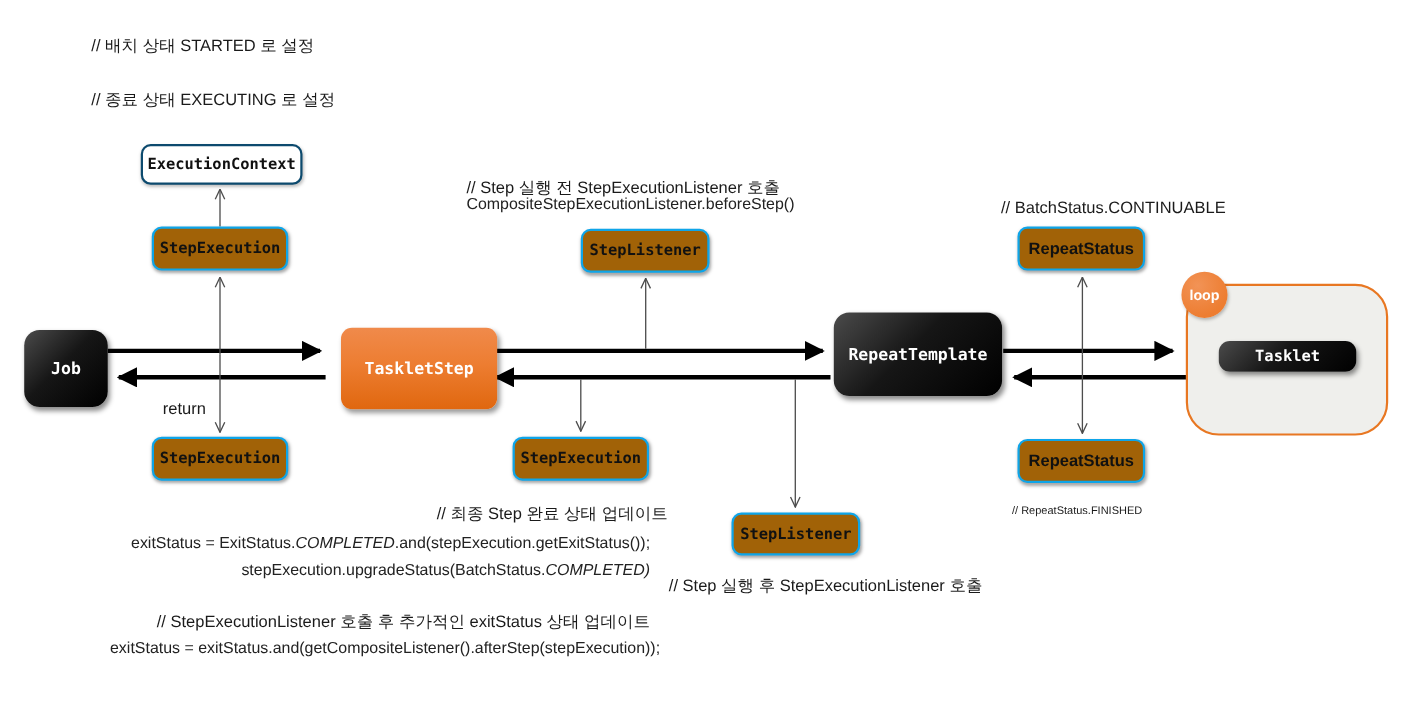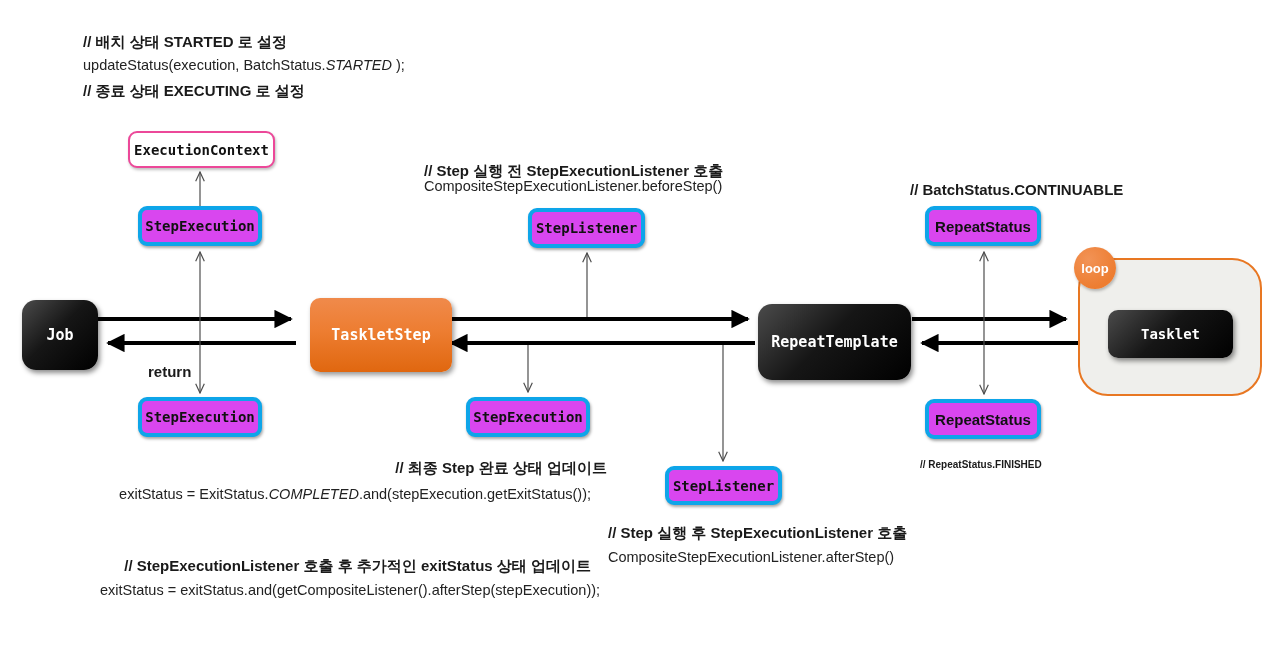--- a/index.html
+++ b/index.html
@@ -3,41 +3,41 @@
 <meta charset="utf-8">
 <style>
   html,body{margin:0;padding:0;background:#fff;}
   #canvas{position:relative;width:1280px;height:648px;background:#fff;overflow:hidden;
           font-family:"Liberation Sans",sans-serif;color:#1a1a1a;}
   svg.arrows{position:absolute;left:0;top:0;z-index:1;pointer-events:none;}
 
   .node{position:absolute;z-index:2;display:flex;align-items:center;justify-content:center;
         font-family:"DejaVu Sans Mono","Liberation Mono",monospace;font-weight:bold;
         box-sizing:border-box;}
-  .node.gray{background:#d946ef;border:4px solid #0ea5e9;border-radius:9px;color:#111;
+  .node.gray{background:#a16207;border:2px solid #0ea5e9;border-radius:9px;color:#111;
              font-size:14px;box-shadow:1px 2px 3px rgba(0,0,0,.35);}
-  .node.white{background:#fff;border:2px solid #ec4899;border-radius:9px;color:#111;
+  .node.white{background:#fff;border:2px solid #0c4a6e;border-radius:9px;color:#111;
               font-size:14px;box-shadow:1px 2px 3px rgba(0,0,0,.25);}
   .node.black{background:linear-gradient(135deg,#4b4b4b 0%,#161616 45%,#000 100%);
               border-radius:14px;color:#fff;font-size:15px;
               box-shadow:2px 3px 5px rgba(0,0,0,.45);}
   .node.orange{background:linear-gradient(180deg,#f08a4b 0%,var(--orange,#ed7d31) 45%,#e0670f 100%);
                border-radius:10px;color:#fff;font-size:15px;
                box-shadow:2px 3px 5px rgba(0,0,0,.4);margin-left:11px;}
   .node.sans{font-family:"Liberation Sans",sans-serif;font-size:15px;}
 
   .loop-container{position:absolute;z-index:1;background:#efefec;
                   border:2px solid var(--container-border,#e87722);border-radius:30px;box-sizing:border-box;}
   .loop-badge{position:absolute;z-index:3;width:42px;height:42px;border-radius:50%;
               background:radial-gradient(circle at 35% 30%,#f29356,var(--orange,#ed7d31) 70%);
               color:#fff;font-weight:bold;font-size:13px;display:flex;align-items:center;
               justify-content:center;box-shadow:1px 2px 3px rgba(0,0,0,.25);}
 
   .ann{position:absolute;z-index:2;font-size:15px;white-space:pre;line-height:1.2;}
-  .ann.b{font-weight:bold;}
+  .ann.b{font-weight:normal;}
   .ann.code{font-size:14.5px;color:#222;}
   .ann i{font-style:italic;}
   .rblock{position:absolute;z-index:2;text-align:right;white-space:pre;}
 </style>
 </head>
 <body>
 
 <div id="canvas">
 
   <svg class="arrows" width="1280" height="648" viewBox="0 0 1280 648">
@@ -74,42 +74,41 @@
   <div class="loop-container" style="left:1078px;top:258px;width:184px;height:138px;"></div>
   <div class="loop-badge" style="left:1074px;top:247px;">loop</div>
 
   <div class="node white" style="left:128px;top:131px;width:147px;height:37px;">ExecutionContext</div>
   <div class="node gray" style="left:138px;top:206px;width:124px;height:40px;">StepExecution</div>
   <div class="node gray" style="left:528px;top:208px;width:117px;height:40px;">StepListener</div>
   <div class="node gray sans" style="left:925px;top:206px;width:116px;height:40px;">RepeatStatus</div>
 
   <div class="node black" style="left:22px;top:300px;width:76px;height:70px;">Job</div>
   <div class="node orange" style="left:299px;top:298px;width:142px;height:74px;">TaskletStep</div>
-  <div class="node black" style="left:758px;top:304px;width:153px;height:76px;">RepeatTemplate</div>
-  <div class="node black" style="left:1108px;top:310px;width:125px;height:48px;border-radius:10px;font-size:14px;">Tasklet</div>
+  <div class="node black" style="left:758px;top:284px;width:153px;height:76px;">RepeatTemplate</div>
+  <div class="node black" style="left:1108px;top:310px;width:125px;height:28px;border-radius:10px;font-size:14px;">Tasklet</div>
 
   <div class="node gray" style="left:138px;top:397px;width:124px;height:40px;">StepExecution</div>
   <div class="node gray" style="left:466px;top:397px;width:124px;height:40px;">StepExecution</div>
   <div class="node gray" style="left:665px;top:466px;width:117px;height:39px;">StepListener</div>
   <div class="node gray sans" style="left:925px;top:399px;width:116px;height:40px;">RepeatStatus</div>
 
   <div class="ann b" style="left:83px;top:33px;">// 배치 상태 STARTED 로 설정</div>
-  <div class="ann code" style="left:83px;top:57px;"><span>updateStatus(execution, BatchStatus.</span><i>STARTED</i><span> );</span></div>
   <div class="ann b" style="left:83px;top:82px;">// 종료 상태 EXECUTING 로 설정</div>
 
   <div class="ann b" style="left:424px;top:162px;">// Step 실행 전 StepExecutionListener 호출</div>
   <div class="ann code" style="left:424px;top:178px;">CompositeStepExecutionListener.beforeStep()</div>
 
   <div class="ann b" style="left:910px;top:181px;">// BatchStatus.CONTINUABLE</div>
   <div class="ann b" style="left:920px;top:459px;font-size:10px;">// RepeatStatus.FINISHED</div>
 
   <div class="ann b" style="left:148px;top:363px;">return</div>
 
   <div class="rblock ann b" style="left:116px;top:459px;width:491px;">// 최종 Step 완료 상태 업데이트</div>
   <div class="rblock ann code" style="left:100px;top:486px;width:491px;"><span>exitStatus = ExitStatus.</span><i>COMPLETED</i><span>.and(stepExecution.getExitStatus());</span></div>
+  <div class="rblock ann code" style="left:100px;top:511px;width:491px;"><span>stepExecution.upgradeStatus(BatchStatus.</span><i>COMPLETED)</i></div>
 
   <div class="rblock ann b" style="left:100px;top:557px;width:491px;">// StepExecutionListener 호출 후 추가적인 exitStatus 상태 업데이트</div>
   <div class="rblock ann code" style="left:100px;top:582px;width:491px;">exitStatus = exitStatus.and(getCompositeListener().afterStep(stepExecution));</div>
 
   <div class="ann b" style="left:608px;top:524px;">// Step 실행 후 StepExecutionListener 호출</div>
-  <div class="ann code" style="left:608px;top:549px;">CompositeStepExecutionListener.afterStep()</div>
 
 </div>
 
 </body></html>

